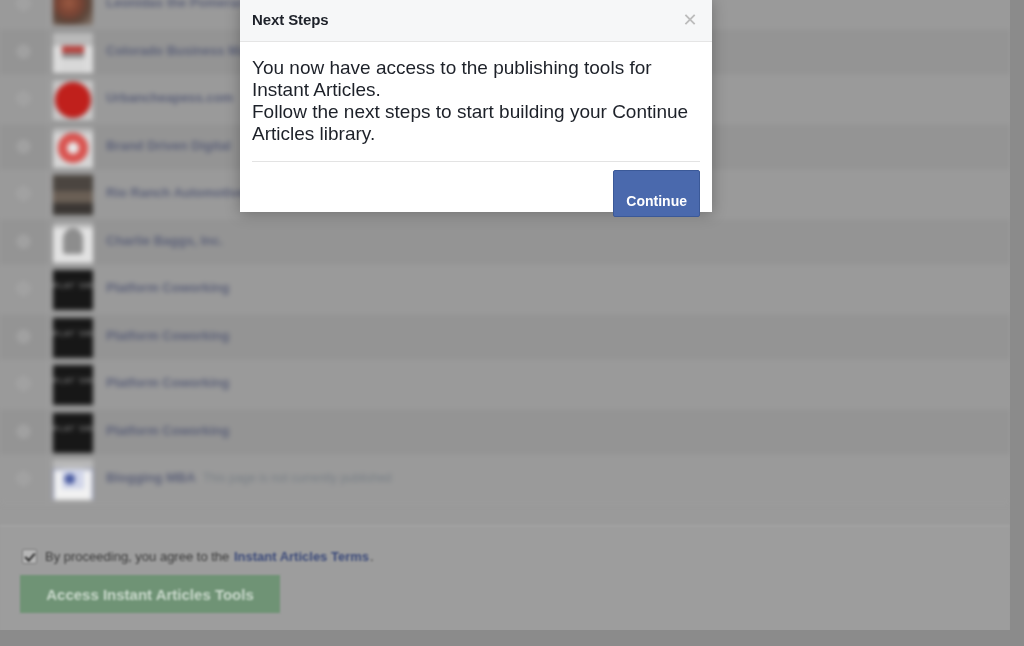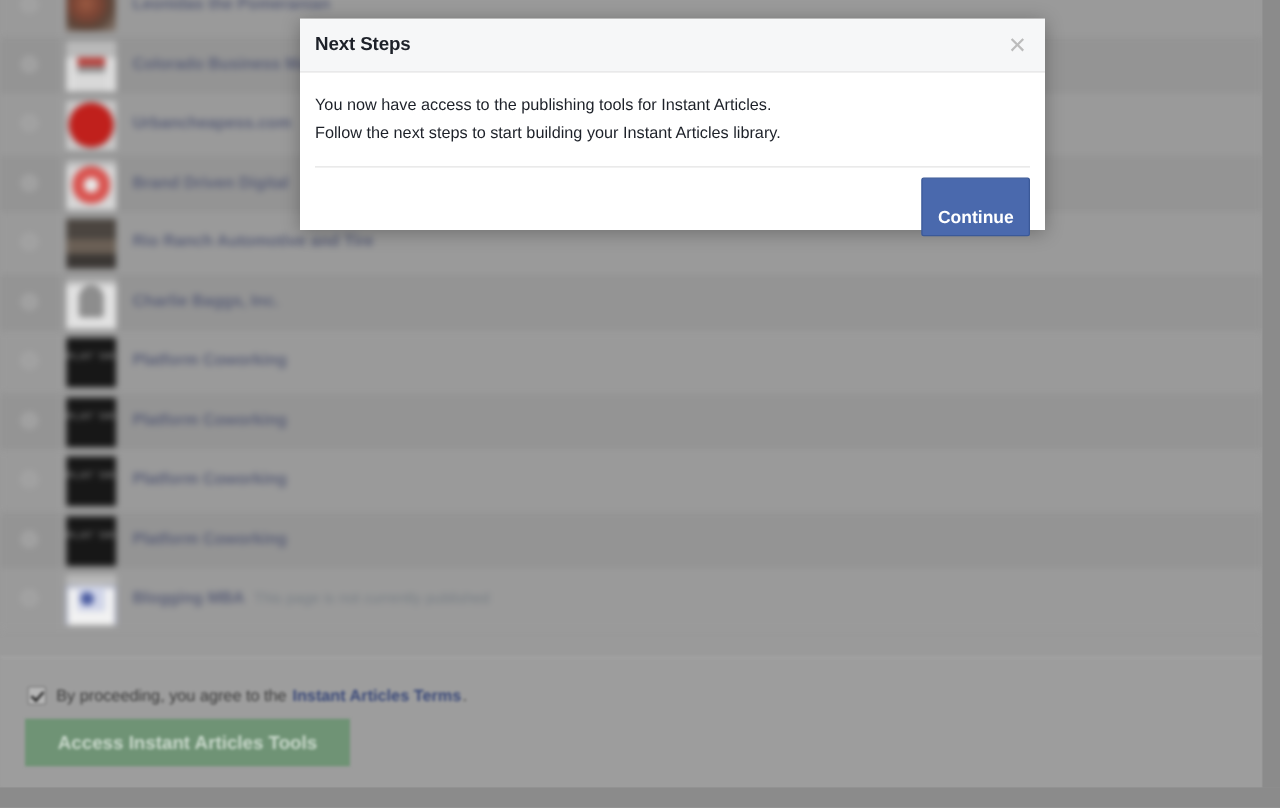--- a/index.html
+++ b/index.html
@@ -194,25 +194,24 @@
     border: none;
     box-sizing: border-box;
     filter: blur(1.1px);
     -webkit-filter: blur(1.1px);
   }
 
   
   #modal {
     position: absolute;
     left: 240px; top: -1px;
-    width: 596px;
+    width: 472px;
     background: #ffffff;
     box-shadow: 0 2px 14px rgba(0,0,0,0.28);
     z-index: 50;
-    margin-top: 16px;
   }
   .modal-header {
     height: 43px;
     background: #f6f7f8;
     border-bottom: 1px solid #e5e5e5;
     position: relative;
     box-sizing: border-box;
   }
   .modal-title {
     position: absolute;
@@ -230,21 +229,21 @@
     font-size: 18px;
     line-height: 22px;
     text-align: center;
     cursor: pointer;
     font-family: "Liberation Sans", sans-serif;
   }
   .modal-body {
     padding: 15px 12px 0 12px;
   }
   .modal-text {
-    font-size: 13px;
+    font-size: 19px;
     line-height: 22px;
     color: #1d2129;
     margin: 0;
   }
   .modal-sep {
     margin: 16px 0 0 0;
     height: 1px;
     background: #e3e3e3;
   }
   .modal-footer {
@@ -397,21 +396,21 @@
 
 <div id="modal">
 
   <div class="modal-header">
     <div class="modal-title">Next Steps</div>
     <div class="modal-close">✕</div>
   </div>
 
   <div class="modal-body">
     <p class="modal-text">You now have access to the publishing tools for Instant Articles.</p>
-    <p class="modal-text">Follow the next steps to start building your Instant Articles library.</p>
+    <p class="modal-text">Follow the next steps to start building your Continue Articles library.</p>
     <div class="modal-sep"></div>
   </div>
 
   <div class="modal-footer">
     <button class="continue-btn">Continue</button>
   </div>
 
 </div>
 
 </body></html>

